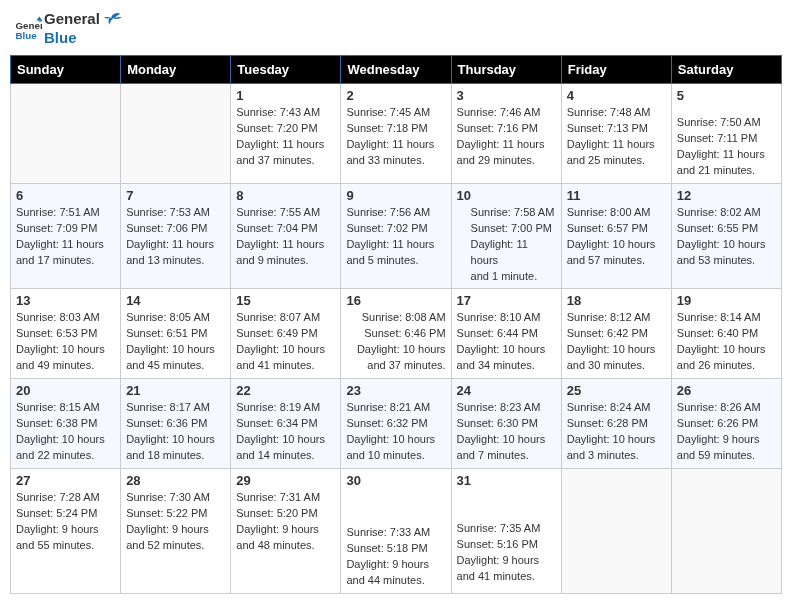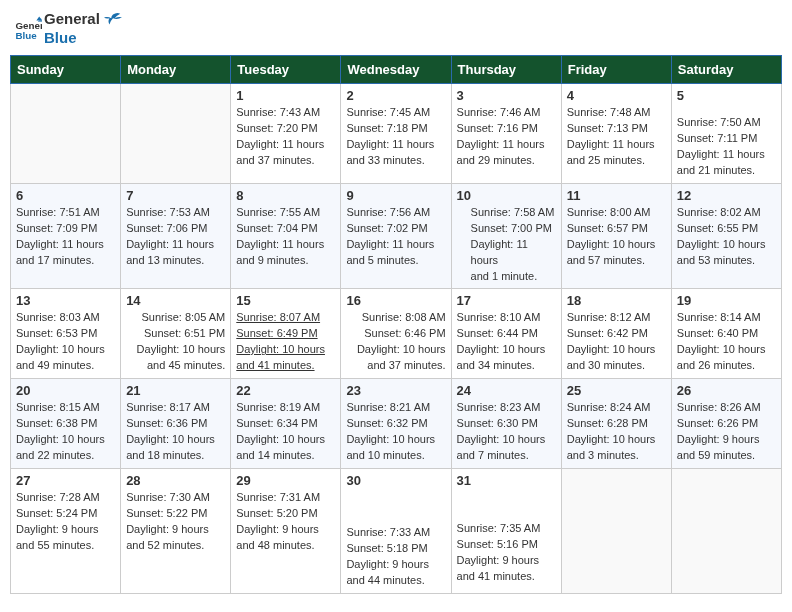--- a/index.html
+++ b/index.html
@@ -37,21 +37,21 @@
     .location-title {
       font-size: 16px;
       color: #555;
     }
     table {
       width: 100%;
       border-collapse: collapse;
       table-layout: fixed;
     }
     th {
-      background-color: #14532d;
+      background-color: #000000;
       color: #fff;
       text-align: left;
       padding: 6px 6px;
       font-size: 13px;
       font-weight: bold;
       border: 1px solid #2a6aad;
     }
     td {
       vertical-align: top;
       border: 1px solid #ccc;
@@ -213,28 +213,28 @@
       <tr>
         <td>
           <div class="day-num">13</div>
           <div class="day-info" style="white-space: pre-line;">Sunrise: 8:03 AM
 Sunset: 6:53 PM
 Daylight: 10 hours
 and 49 minutes.</div>
         </td>
         <td>
           <div class="day-num">14</div>
-          <div class="day-info" style="white-space: pre-line; text-align: right;">Sunrise: 8:05 AM
+          <div class="day-info" style="white-space: pre-line;">Sunrise: 8:05 AM
 Sunset: 6:51 PM
 Daylight: 10 hours
 and 45 minutes.</div>
         </td>
         <td>
           <div class="day-num">15</div>
-          <div class="day-info" style="white-space: pre-line; text-decoration: underline;">Sunrise: 8:07 AM
+          <div class="day-info" style="white-space: pre-line;">Sunrise: 8:07 AM
 Sunset: 6:49 PM
 Daylight: 10 hours
 and 41 minutes.</div>
         </td>
         <td>
           <div class="day-num">16</div>
           <div class="day-info" style="white-space: pre-line; text-align: right;">Sunrise: 8:08 AM
 Sunset: 6:46 PM
 Daylight: 10 hours
 and 37 minutes.</div>

